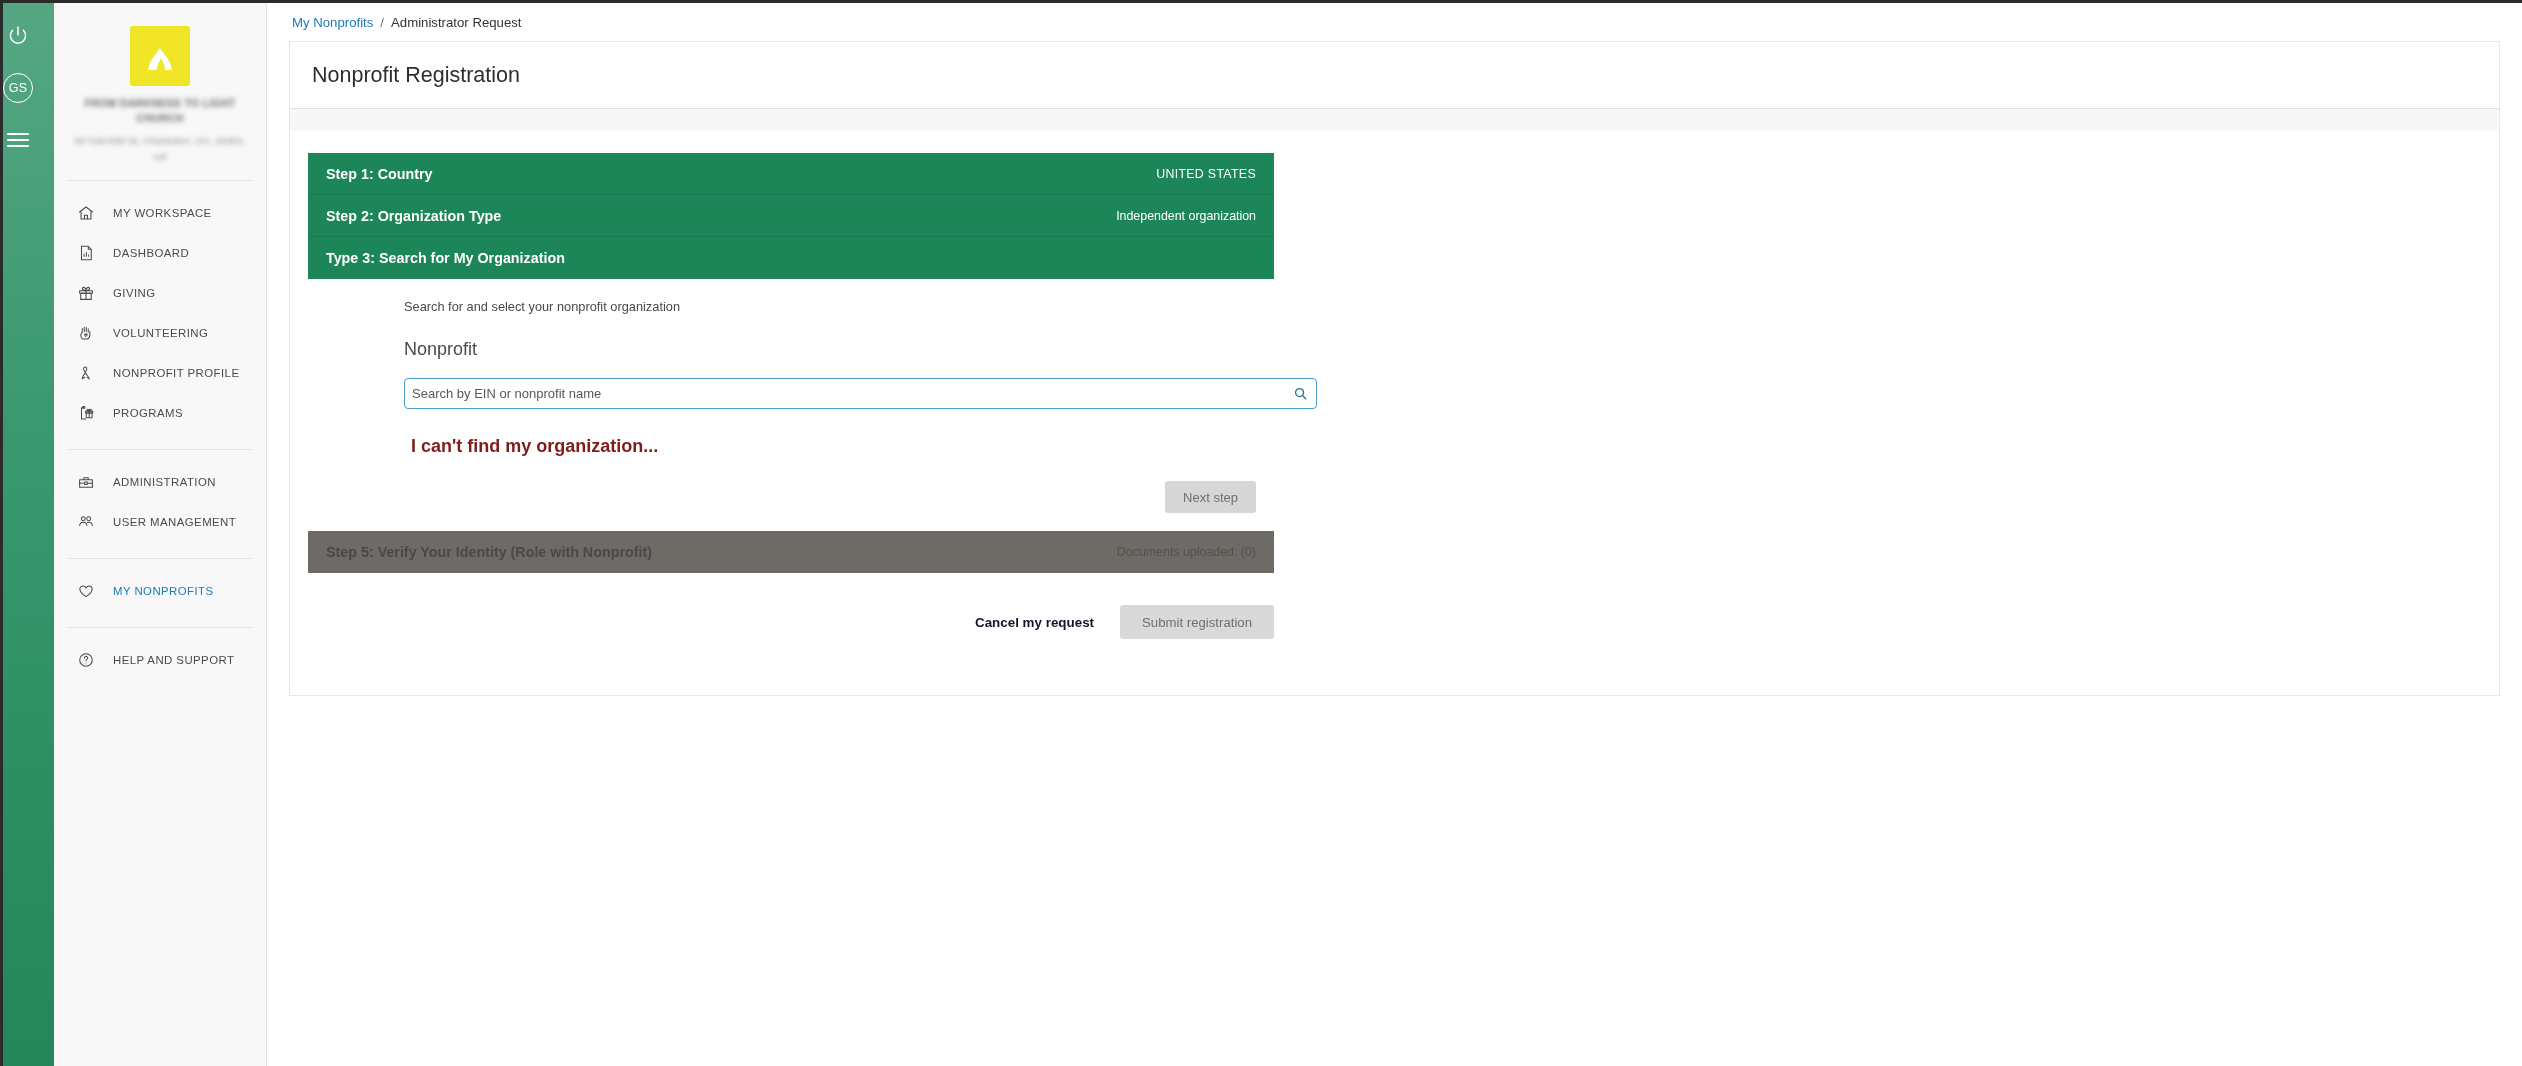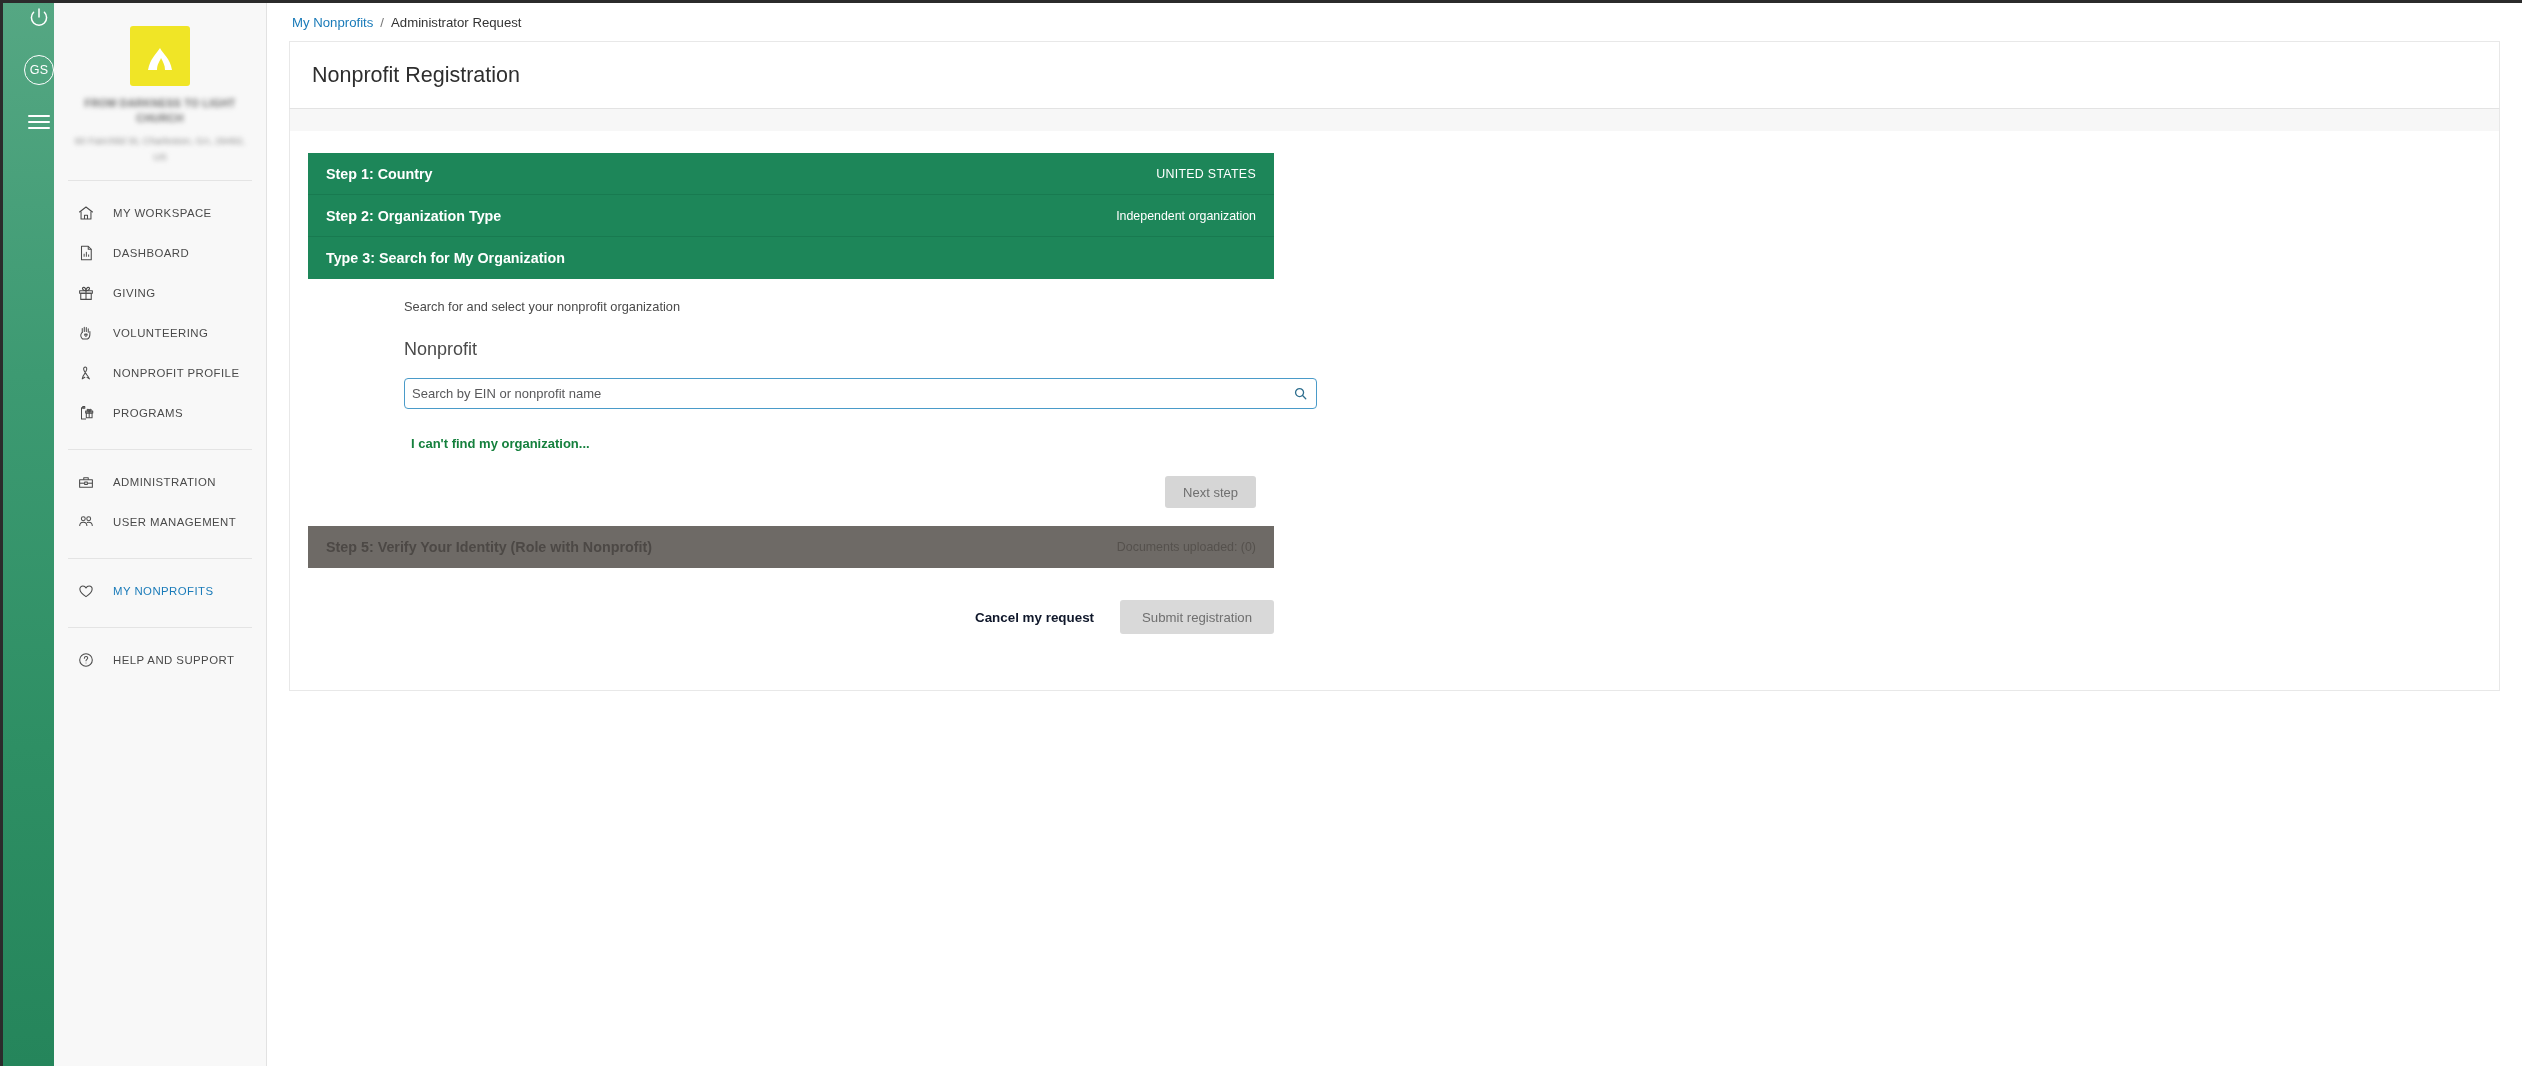--- a/index.html
+++ b/index.html
@@ -18,22 +18,22 @@
     border-left: 3px solid #2b2b2b;
   }
 
   
   .rail {
     width: 51px;
     flex: 0 0 51px;
     background: linear-gradient(180deg,#55a783 0%, #3d9a72 35%, #2e8f64 70%, #25855b 100%);
     display: flex;
     flex-direction: column;
-    align-items: flex-end;
-    padding-top: 0;
+    align-items: flex-start;
+    padding-top: 18px;
     gap: 22px;
   }
   .rail-icon { width: 30px; height: 30px; display:flex; align-items:center; justify-content:center; cursor:pointer; }
   .rail-icon svg { display:block; }
   .avatar-circle {
     width: 30px; height: 30px; border-radius: 50%;
     border: 1.4px solid #ffffff;
     color: #ffffff;
     font-size: 12.5px; font-weight: 400;
     display:flex; align-items:center; justify-content:center;
@@ -183,21 +183,21 @@
   .search-btn {
     position: absolute; right: 8px; top: 50%;
     transform: translateY(-50%);
     width: 18px; height: 18px;
     display:flex; align-items:center; justify-content:center;
     background: none; border: none; cursor: pointer; padding: 0;
   }
   .cant-find {
     display:inline-block;
     margin: 27px 0 0 103px;
-    font-size: 13px; color: #15803d; font-weight: 600;
+    font-size: 18px; color: #7f1d1d; font-weight: 600;
     cursor: pointer;
   }
   .next-row { display: flex; justify-content: flex-end; padding-right: 18px; margin-top: 24px; }
   .btn {
     font-family: "Liberation Sans", sans-serif;
     border: none; border-radius: 3px;
     cursor: pointer;
   }
   .btn-disabled {
     background: #d6d6d6;

